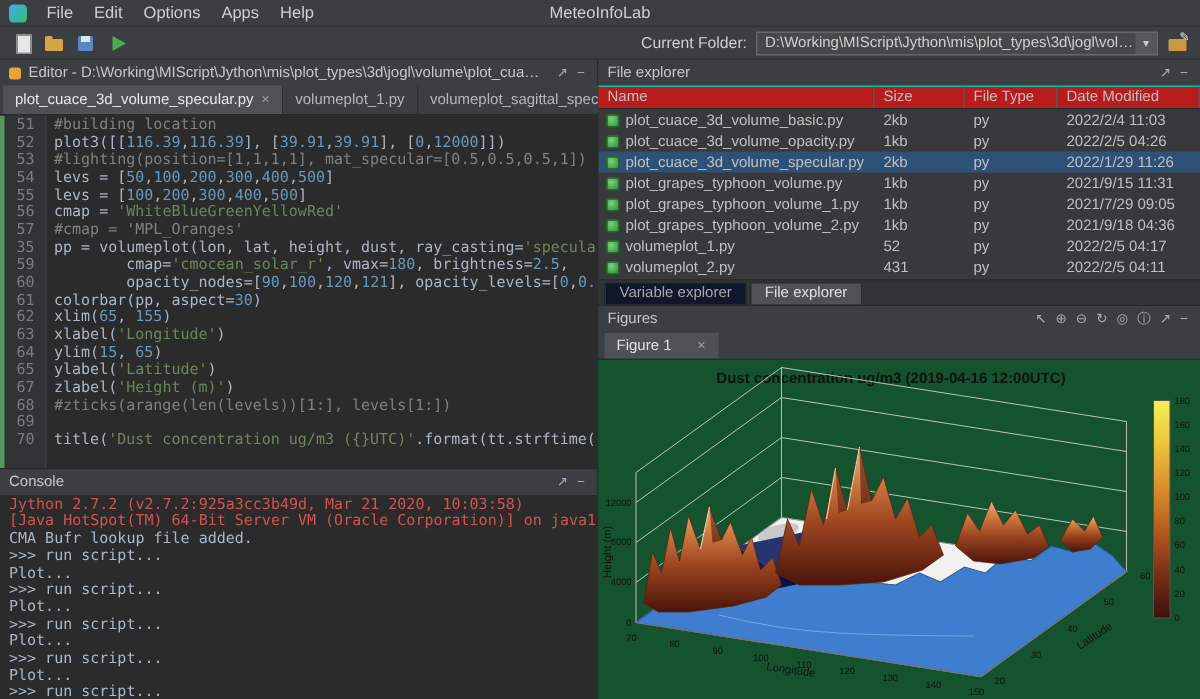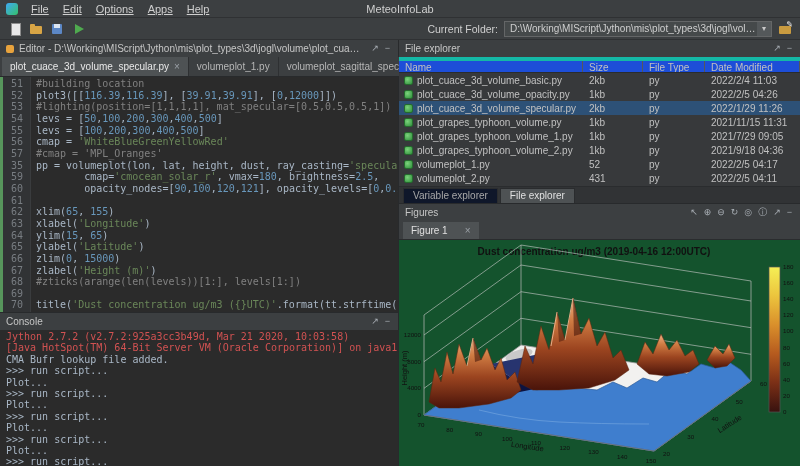--- a/index.html
+++ b/index.html
@@ -2,21 +2,21 @@
 <html><head>
 <meta charset="utf-8">
 <style>
   * { box-sizing: border-box; margin: 0; padding: 0; }
   html,body { background:#2b2b2b; }
   .window{ width:800px; height:466px; background:#3c3f41; font-family:"Liberation Sans",sans-serif; color:#c0c0c0; overflow:hidden; position:relative; }
 
   
   .titlebar{ height:18px; display:flex; align-items:center; padding:0 6px; background:#3c3f41; border-bottom:1px solid #2f3133; position:relative; }
   .app-icon{ width:12px; height:12px; border-radius:3px; background:linear-gradient(135deg,#3fa9f5,#35c06a); margin-right:6px; flex:none; }
-  .menu-item{ font-size:11px; color:#cfcfcf; padding:0 7px;text-decoration:underline; }
+  .menu-item{ font-size:11px; color:#cfcfcf; padding:0 7px; }
   .win-title{ position:absolute; left:50%; transform:translateX(-50%); font-size:11px; color:#cfcfcf; }
 
   
   .toolbar{ height:22px; display:flex; align-items:center; gap:7px; padding:0 8px; background:#3c3f41; border-bottom:1px solid #2f3133; }
   .ti{ width:14px; height:14px; display:inline-block; position:relative; flex:none; }
   .ti.newfile::before{ content:''; position:absolute; left:3px; top:1px; width:8px; height:11px; background:#e8e8e8; border:1px solid #8d8d8d; }
   .ti.folder::after{ content:''; position:absolute; left:1px; top:2px; width:5px; height:3px; background:#d8a545; border-radius:1px 1px 0 0; }
   .ti.folder::before{ content:''; position:absolute; left:1px; top:4px; width:12px; height:8px; background:#d8a545; border-radius:1px; }
   .ti.save::before{ content:''; position:absolute; left:2px; top:2px; width:10px; height:10px; background:#5c87c5; border-radius:1px; }
   .ti.save::after{ content:''; position:absolute; left:4px; top:2px; width:6px; height:4px; background:#dce6f2; }
@@ -55,21 +55,21 @@
   .seg-t{ color:#a9b7c6; } .seg-c{ color:#808080; } .seg-s{ color:#6a8759; } .seg-n{ color:#6897bb; }
 
   
   .console-panel{ height:154px; border-top:1px solid #282a2c; display:flex; flex-direction:column; }
   .console-body{ flex:1; background:#2b2b2b; font-family:"DejaVu Sans Mono",monospace; font-size:10px; line-height:11.4px; padding:1px 4px 0 6px; overflow:hidden; }
   .cline{ white-space:pre; }
   .cline.err{ color:#d25252; } .cline.out{ color:#a9b7c6; }
 
   
   .fx-panel{ height:164px; display:flex; flex-direction:column; background:#37393b; }
-  .ftable-head{ height:16px; flex:none; display:grid; grid-template-columns:184px 60px 62px 1fr; background:#1d4ed8; border-top:4px solid #14b8a6; border-bottom:1px solid #2a2c2e; }
+  .ftable-head{ height:16px; flex:none; display:grid; grid-template-columns:184px 60px 62px 1fr; background:#b91c1c; border-top:1px solid #14b8a6; border-bottom:1px solid #2a2c2e; }
   .th{ font-size:10px; color:#c0c0c0; padding:1px 6px; border-right:1px solid #55585a; overflow:hidden; white-space:nowrap; }
   .ftable-body{ flex:1; overflow:hidden; }
   .frow{ height:14px; display:grid; grid-template-columns:184px 60px 62px 1fr; align-items:center; }
   .frow.selected{ background:#2d5177; }
   .fcell{ font-size:10px; color:#c0c0c0; padding:0 6px; white-space:nowrap; overflow:hidden; }
   .fcell.name{ display:flex; align-items:center; gap:4px; padding-left:5px; }
   .fileicon{ width:9px; height:9px; flex:none; border-radius:2px; background:radial-gradient(circle at 35% 35%,#7bd37b,#2f8f3c); border:1px solid #256b2d; }
   .explorer-tabs{ height:17px; flex:none; display:flex; gap:2px; padding:1px 4px 0; background:#313335; border-top:1px solid #2a2c2e; }
   .btab{ font-size:10px; color:#a8a8a8; padding:1px 9px; background:#0f172a; border:1px solid #2a2c2e; border-bottom:none; white-space:nowrap; }
   .btab.active{ background:#4e5254; color:#e0e0e0; }
@@ -178,40 +178,37 @@
             <div class="code-line">
               <span class="lnum">59</span>
               <span class="ltext"><span class="seg-t">        cmap=</span><span class="seg-s">'cmocean_solar_r'</span><span class="seg-t">, vmax=</span><span class="seg-n">180</span><span class="seg-t">, brightness=</span><span class="seg-n">2.5</span><span class="seg-t">,</span></span>
             </div>
             <div class="code-line">
               <span class="lnum">60</span>
               <span class="ltext"><span class="seg-t">        opacity_nodes=[</span><span class="seg-n">90</span><span class="seg-t">,</span><span class="seg-n">100</span><span class="seg-t">,</span><span class="seg-n">120</span><span class="seg-t">,</span><span class="seg-n">121</span><span class="seg-t">], opacity_levels=[</span><span class="seg-n">0</span><span class="seg-t">,</span><span class="seg-n">0.5</span></span>
             </div>
             <div class="code-line">
               <span class="lnum">61</span>
+              <span class="ltext"><span class="seg-t">colorbar(pp, aspect=</span><span class="seg-n">30</span><span class="seg-t">)</span></span>
             </div>
             <div class="code-line">
               <span class="lnum">62</span>
               <span class="ltext"><span class="seg-t">xlim(</span><span class="seg-n">65</span><span class="seg-t">, </span><span class="seg-n">155</span><span class="seg-t">)</span></span>
             </div>
             <div class="code-line">
               <span class="lnum">63</span>
               <span class="ltext"><span class="seg-t">xlabel(</span><span class="seg-s">'Longitude'</span><span class="seg-t">)</span></span>
             </div>
             <div class="code-line">
               <span class="lnum">64</span>
               <span class="ltext"><span class="seg-t">ylim(</span><span class="seg-n">15</span><span class="seg-t">, </span><span class="seg-n">65</span><span class="seg-t">)</span></span>
             </div>
             <div class="code-line">
               <span class="lnum">65</span>
               <span class="ltext"><span class="seg-t">ylabel(</span><span class="seg-s">'Latitude'</span><span class="seg-t">)</span></span>
-            </div>
-            <div class="code-line">
-              <span class="lnum">66</span>
-              <span class="ltext"><span class="seg-t">zlim(</span><span class="seg-n">0</span><span class="seg-t">, </span><span class="seg-n">15000</span><span class="seg-t">)</span></span>
             </div>
             <div class="code-line">
               <span class="lnum">67</span>
               <span class="ltext"><span class="seg-t">zlabel(</span><span class="seg-s">'Height (m)'</span><span class="seg-t">)</span></span>
             </div>
             <div class="code-line">
               <span class="lnum">68</span>
               <span class="ltext"><span class="seg-c">#zticks(arange(len(levels))[1:], levels[1:])</span></span>
             </div>
             <div class="code-line">
@@ -294,21 +291,21 @@
               <div class="fcell">py</div>
               <div class="fcell">2022/1/29 11:26</div>
             </div>
             <div class="frow">
               <div class="fcell name">
                 <span class="fileicon"></span>
                 <span>plot_grapes_typhoon_volume.py</span>
               </div>
               <div class="fcell">1kb</div>
               <div class="fcell">py</div>
-              <div class="fcell">2021/11/15 11:31</div>
+              <div class="fcell">2021/9/15 11:31</div>
             </div>
             <div class="frow">
               <div class="fcell name">
                 <span class="fileicon"></span>
                 <span>plot_grapes_typhoon_volume_1.py</span>
               </div>
               <div class="fcell">1kb</div>
               <div class="fcell">py</div>
               <div class="fcell">2021/7/29 09:05</div>
             </div>

